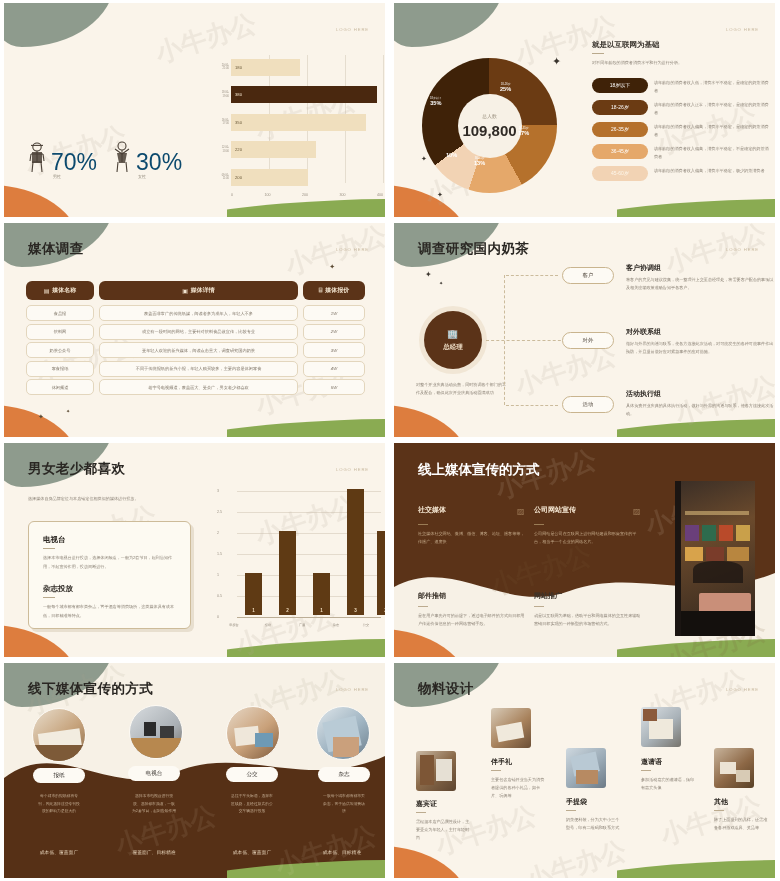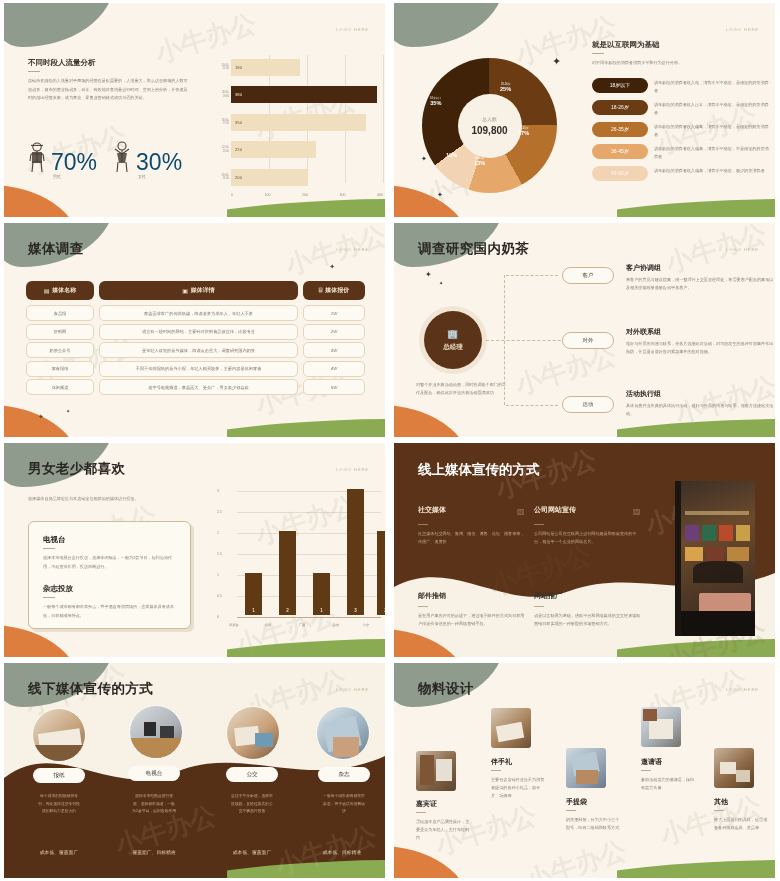--- a/index.html
+++ b/index.html
@@ -99,21 +99,21 @@
 
   
   .donut-wrap { position: absolute; left: 28px; top: 55px; width: 135px; height: 135px; }
   .donut { width: 135px; height: 135px; border-radius: 50%; position: relative; }
   .donut-hole {
     position: absolute; left: 50%; top: 50%; transform: translate(-50%,-50%);
     width: 64px; height: 64px; border-radius: 50%; background: #f7f1e6;
     display: flex; flex-direction: column; align-items: center; justify-content: center;
   }
   .donut-hole .t1 { font-size: 5px; color: #a09685; }
-  .donut-hole .t2 { font-size: 10px; font-weight: bold; color: #2f2a25; margin-top: 3px; }
+  .donut-hole .t2 { font-size: 15px; font-weight: bold; color: #2f2a25; margin-top: 3px; }
   .dlab { position: absolute; text-align: center; color: #fff; }
   .dlab .a { font-size: 2.8px; display: block; opacity: .92; }
   .dlab .b { font-size: 5.6px; font-weight: bold; display: block; }
   .s2-right { position: absolute; left: 198px; top: 37px; width: 178px; }
   .legend-row { display: flex; align-items: flex-start; gap: 6px; margin-bottom: 5.5px; }
   .pill {
     width: 56px; min-height: 15px; border-radius: 8px;
     display: flex; align-items: center; justify-content: center;
     font-size: 5px; color: #fff; flex-shrink: 0;
   }
@@ -225,25 +225,20 @@
       <div class="deco-bl"></div>
       <div class="deco-green2"></div>
       <div class="wm">
         <span style="left:150px;top:18px;">小牛办公</span>
         <span style="left:250px;top:95px;">小牛办公</span>
         <span style="left:20px;top:130px;">小牛办公</span>
       </div>
 
       <div class="logo-here">LOGO HERE</div>
 
-      <div class="s1-left">
-        <div class="sub-h">不同时段人流量分析</div>
-        <div class="rule"></div>
-        <div class="body-t">店铺所在路段的人流量对于商场的经营也是很重要的，人流量大，那么进去购物的人数可能就多，超市的营业额就多，科学、有效地对客流量进行时间、空间上的分析，并快速及时的做出经营决策，成为商业、零售业营销模式成功与否的关键。</div>
-      </div>
 
       <div class="pct-row">
         <div class="pct-unit">
           <div class="person">
             <svg viewBox="0 0 22 34">
                 <g fill="none" stroke="#4a4036" stroke-width="1.1">
               <ellipse cx="11" cy="7" rx="4.2" ry="4"></ellipse>
                   <line x1="5" y1="5.4" x2="17" y2="5.4"></line>
               <path d="M11 11 L11 22"></path>
                   <path d="M5 14 L17 14"></path>

